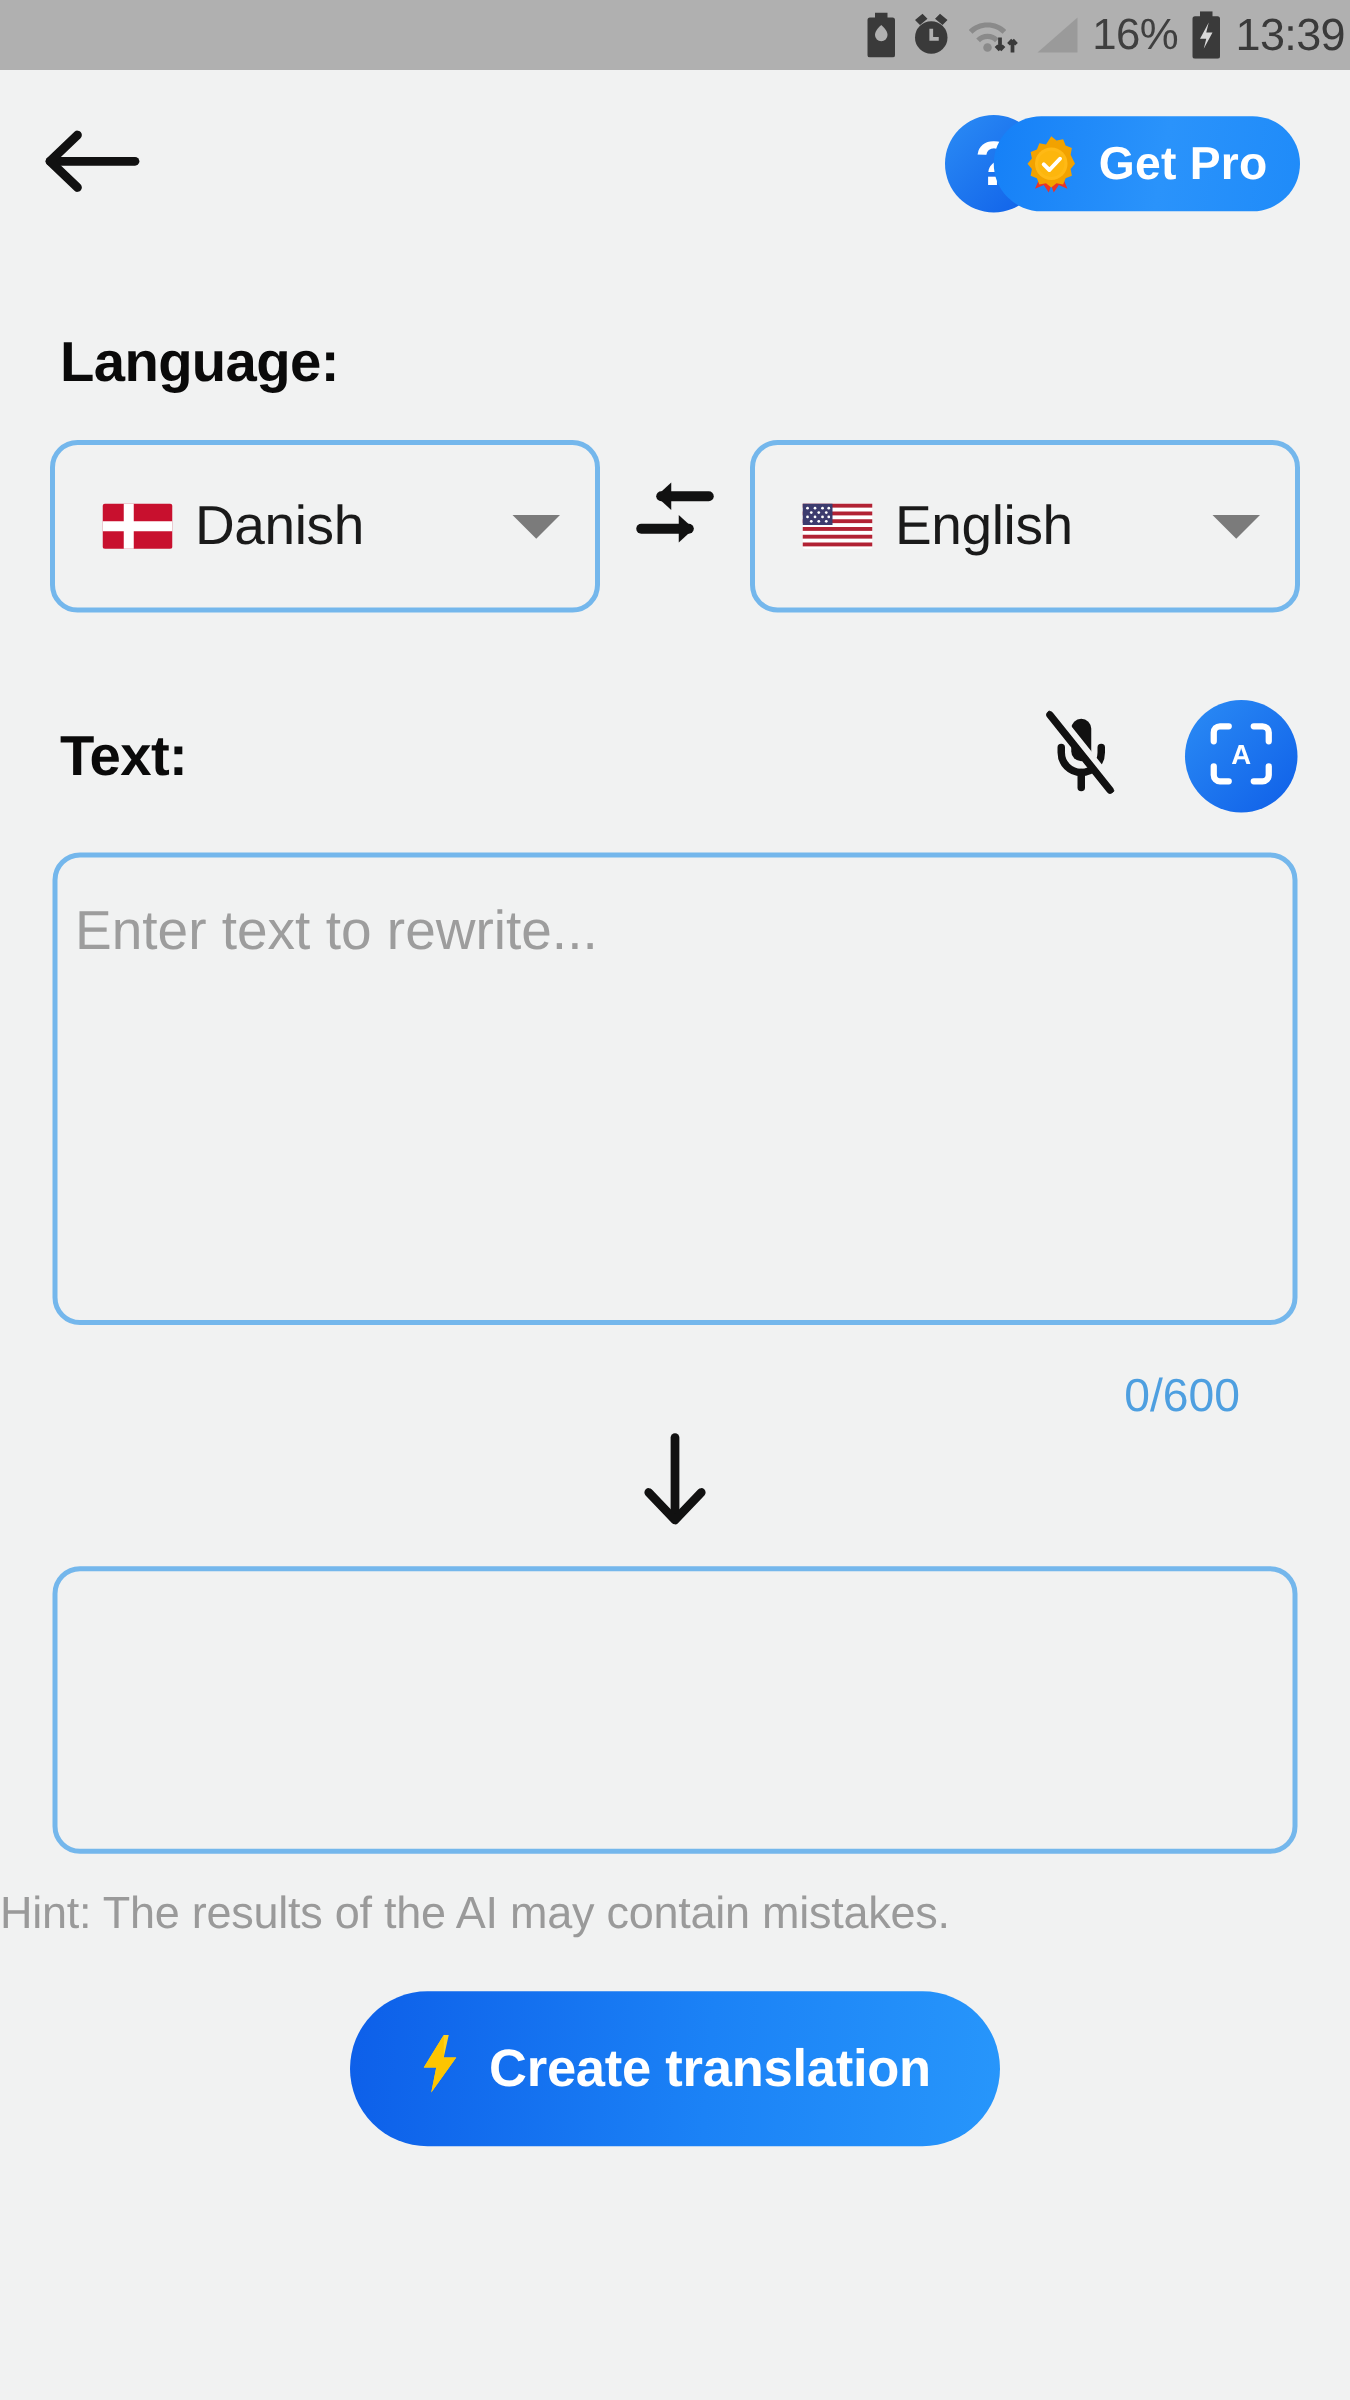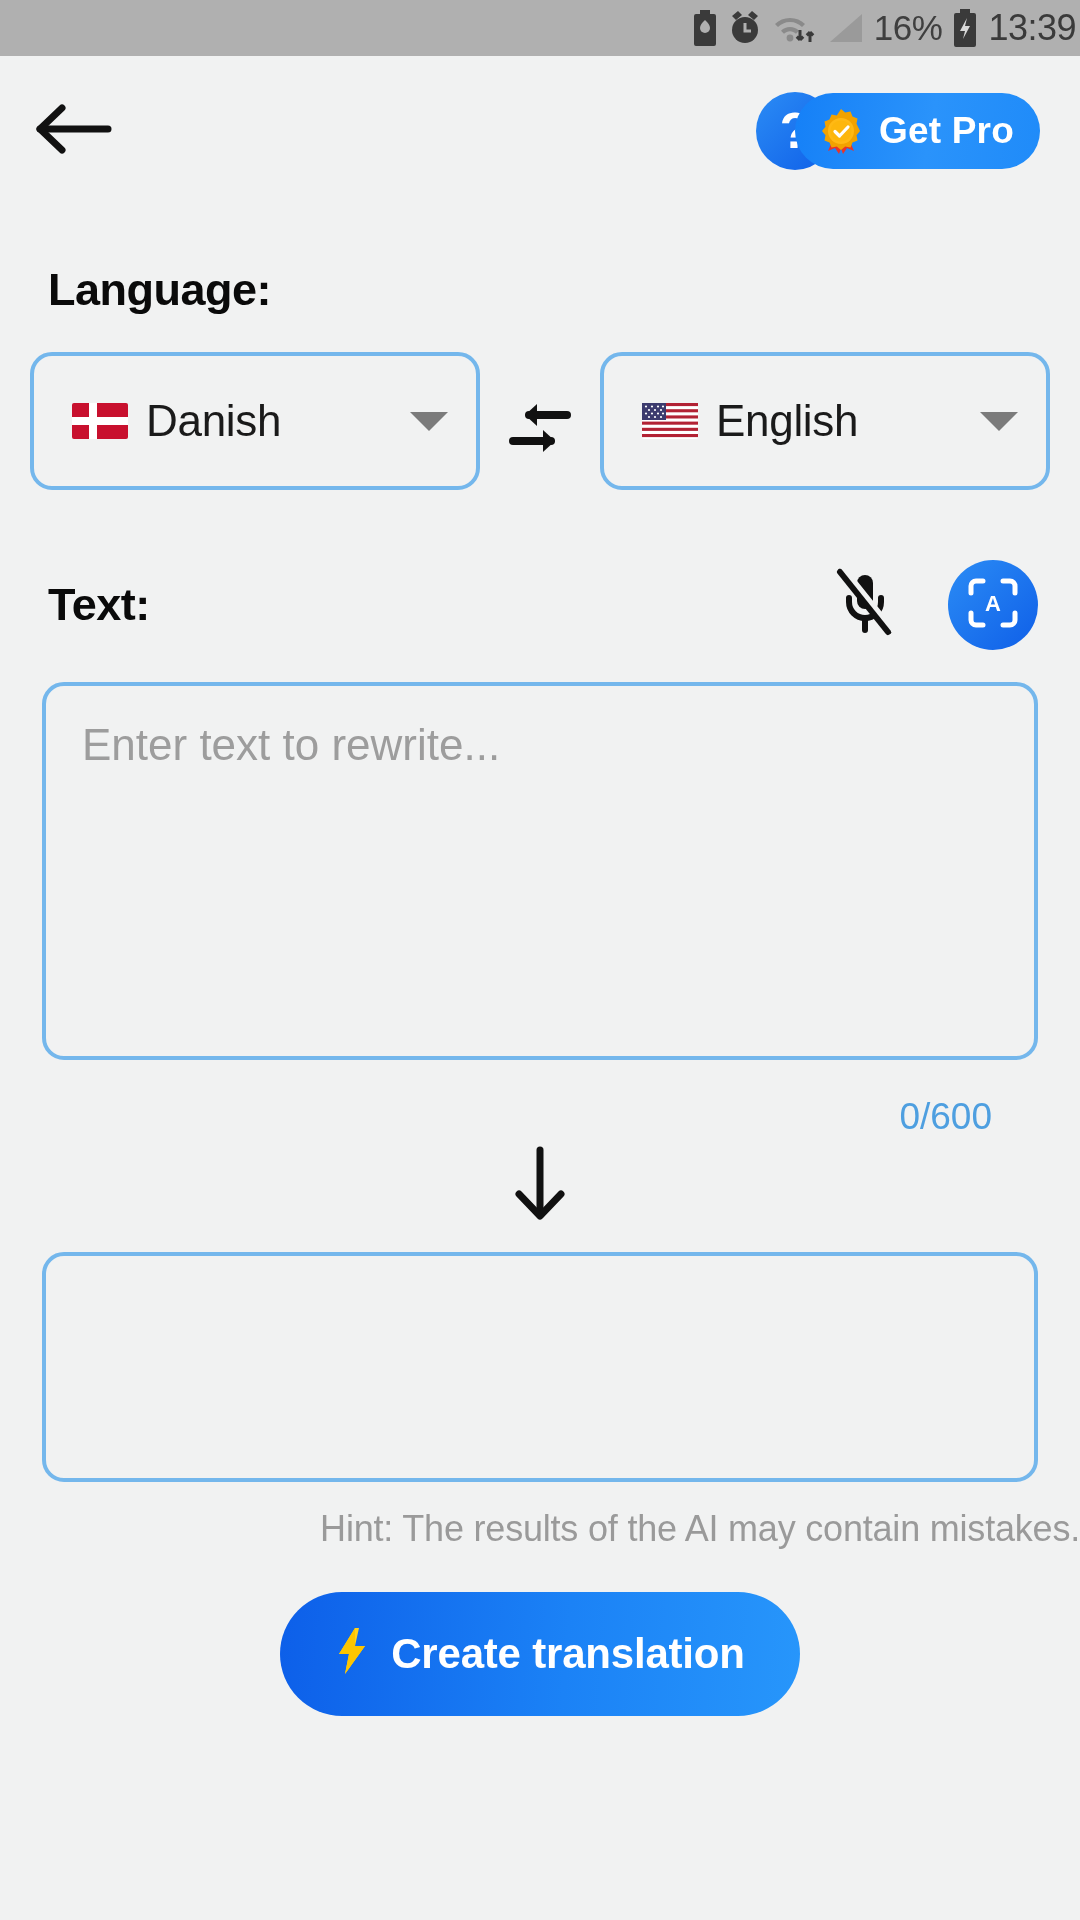--- a/index.html
+++ b/index.html
@@ -61,22 +61,22 @@
   .sec-label {
     font-size: 45px; font-weight: bold; color: #0a0a0a;
     letter-spacing: -0.5px;
   }
 
   .lang-label-row { padding: 58px 0 0 48px; }
 
   
   .lang-row {
     margin-top: 36px;
-    display: flex; align-items: flex-end;
-    padding: 0 30px;
+    display: flex; align-items: flex-start;
+    padding: 0 40px;
   }
   .lang-box {
     flex: 1 1 0; height: 138px;
     border: 4px solid #74b7ec; border-radius: 22px;
     background: #f1f2f2;
     display: flex; align-items: center;
     padding: 0 28px 0 38px;
   }
   .flag-svg { width: 56px; height: 40px; margin-right: 18px; display:block; }
   .lang-name {
@@ -110,21 +110,21 @@
     display: flex; align-items: center; justify-content: center;
     margin-left: 40px;
   }
 
   
   .input-wrap { padding: 0 42px 0 42px; margin-top: 32px; }
   .textarea {
     width: 100%; height: 378px;
     border: 4px solid #74b7ec; border-radius: 22px;
     background: #f1f2f2;
-    padding: 34px 36px;
+    padding: 34px 14px;
     font-family: "Liberation Sans", sans-serif;
     font-size: 44px; color: #1a1a1a;
     resize: none; outline: none;
     display: block;
   }
   .textarea::placeholder { color: #9d9d9d; }
   .counter {
     text-align: right;
     padding: 36px 46px 0 0;
     font-size: 37px; color: #4e9fe0;
@@ -137,21 +137,21 @@
   
   .output-wrap { padding: 0 42px; margin-top: 24px; }
   .output-box {
     width: 100%; height: 230px;
     border: 4px solid #74b7ec; border-radius: 22px;
     background: #f1f2f2;
   }
 
   
   .hint {
-    text-align: right; margin-top: 26px;
+    text-align: left; margin-top: 26px;
     font-size: 36px; color: #9a9a9a;
     letter-spacing: -0.2px;
   }
   .cta-row { display: flex; justify-content: center; margin-top: 42px; }
   .cta {
     height: 124px; min-width: 520px;
     padding: 0 54px;
     border-radius: 62px;
     background: linear-gradient(95deg, #0d5fe9 0%, #1b82f6 55%, #2796fb 100%);
     display: flex; align-items: center; justify-content: center; gap: 22px;

